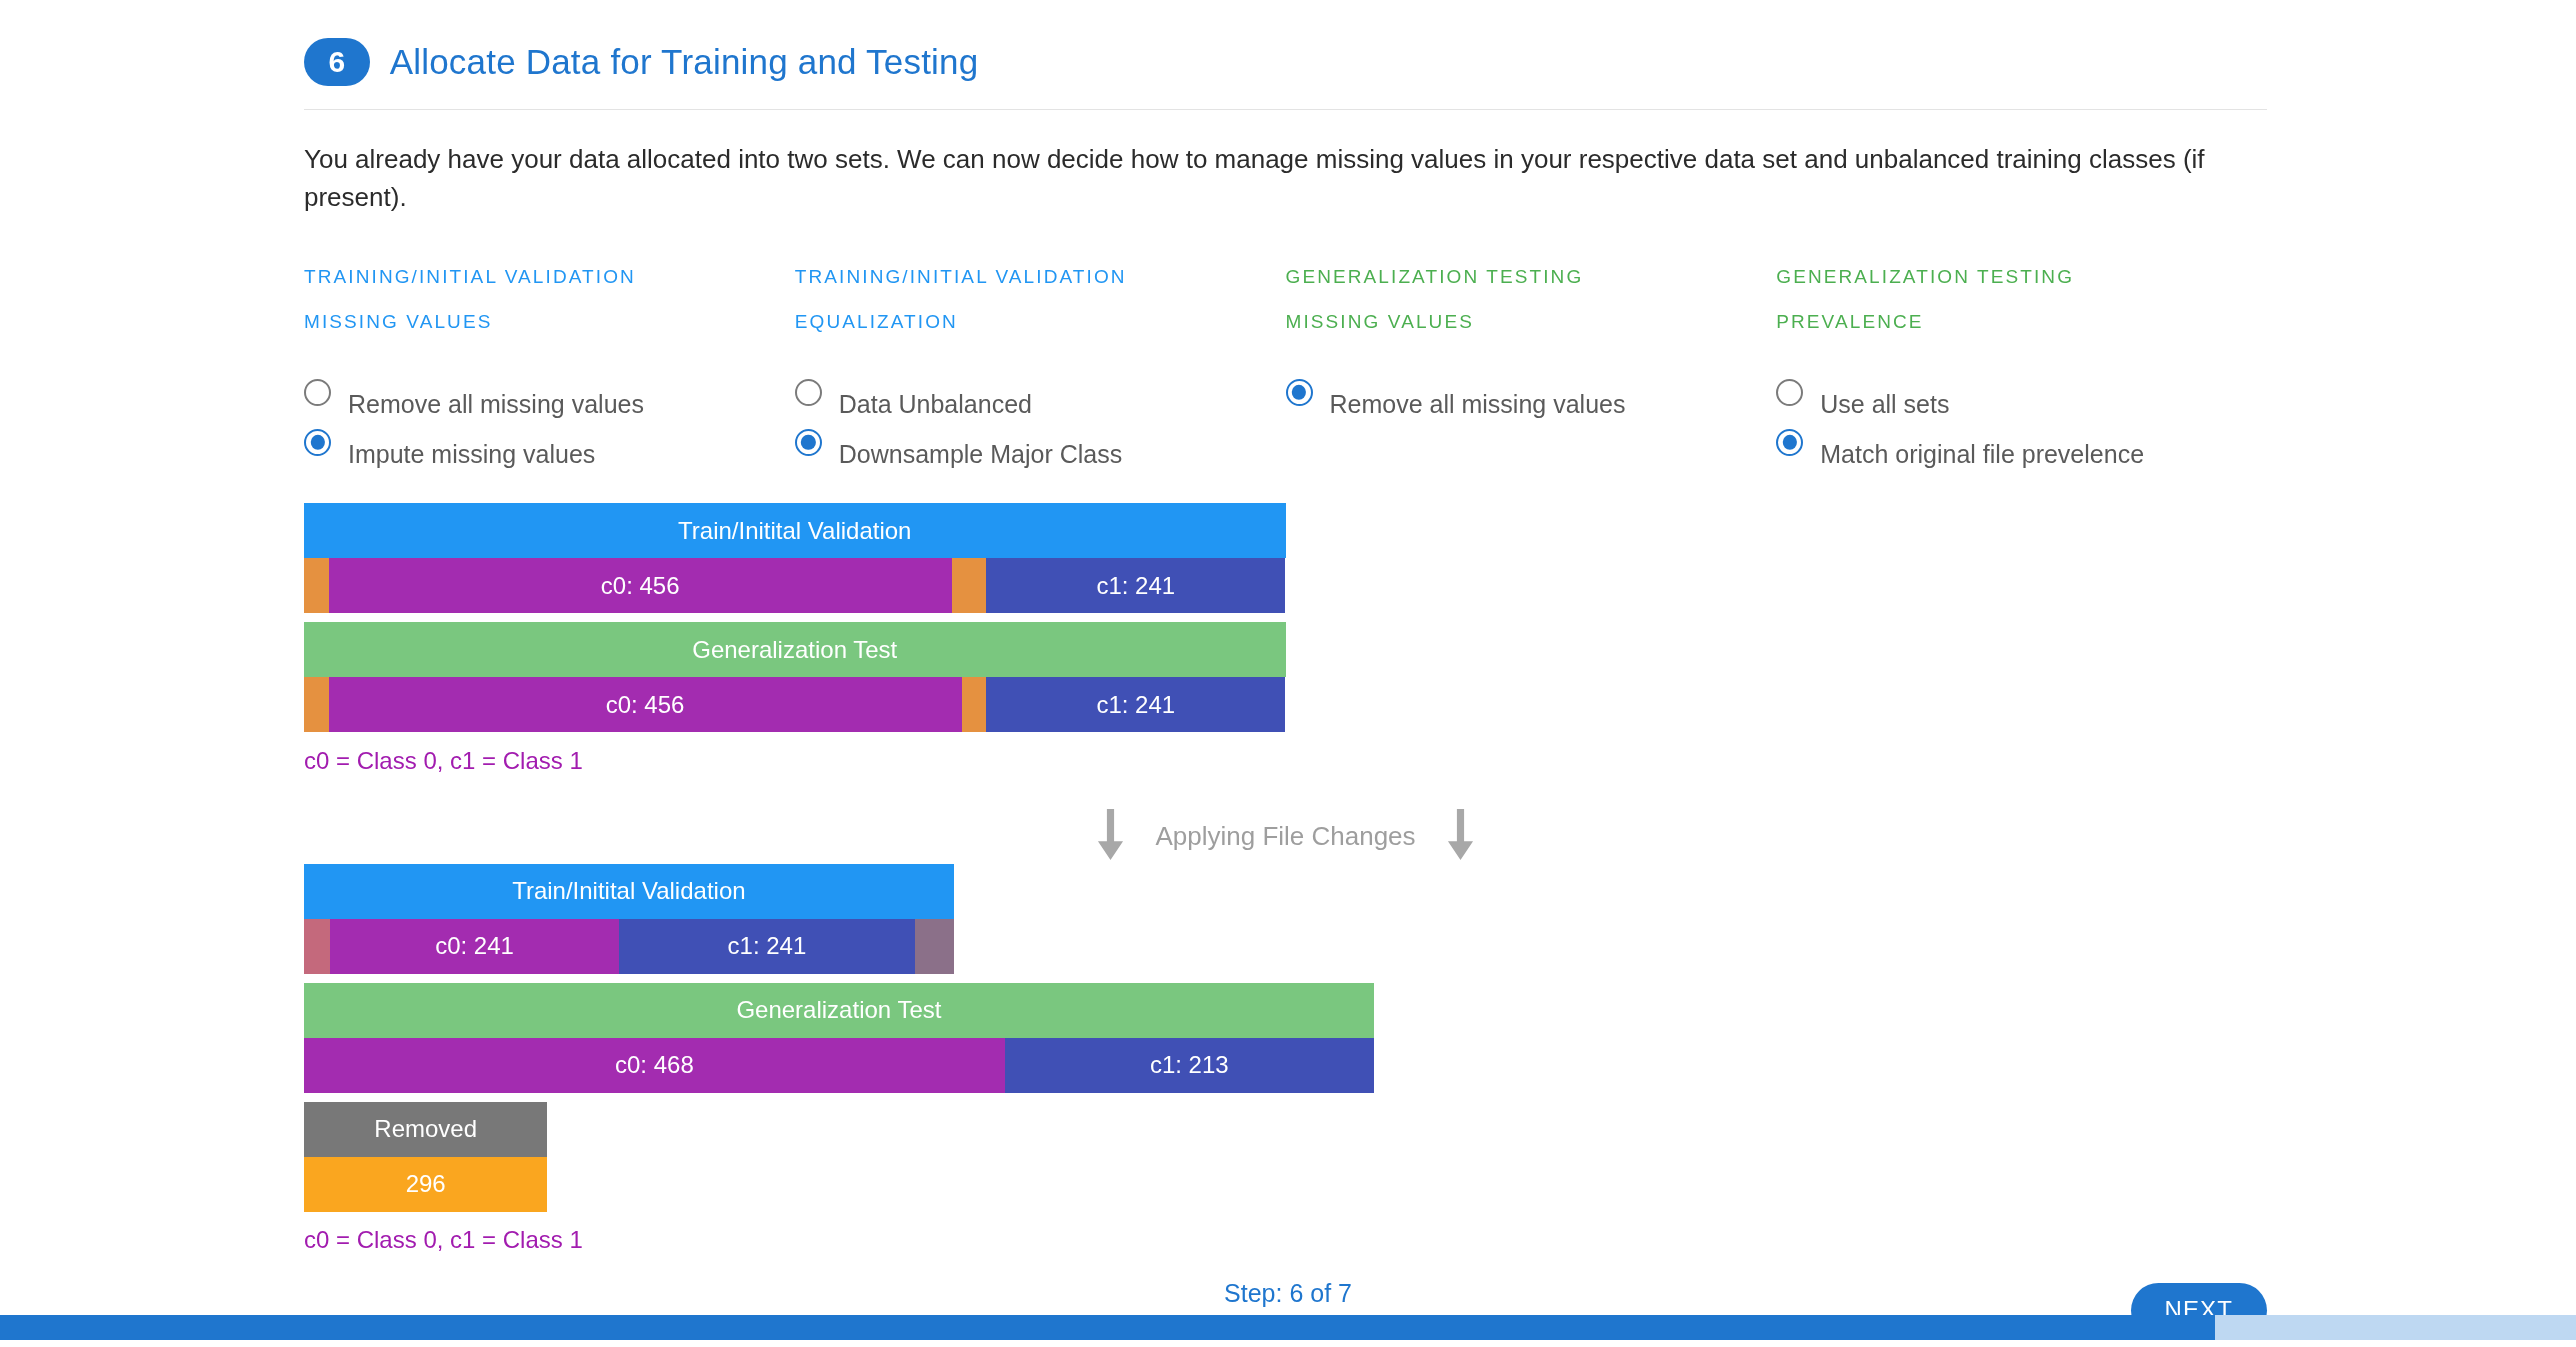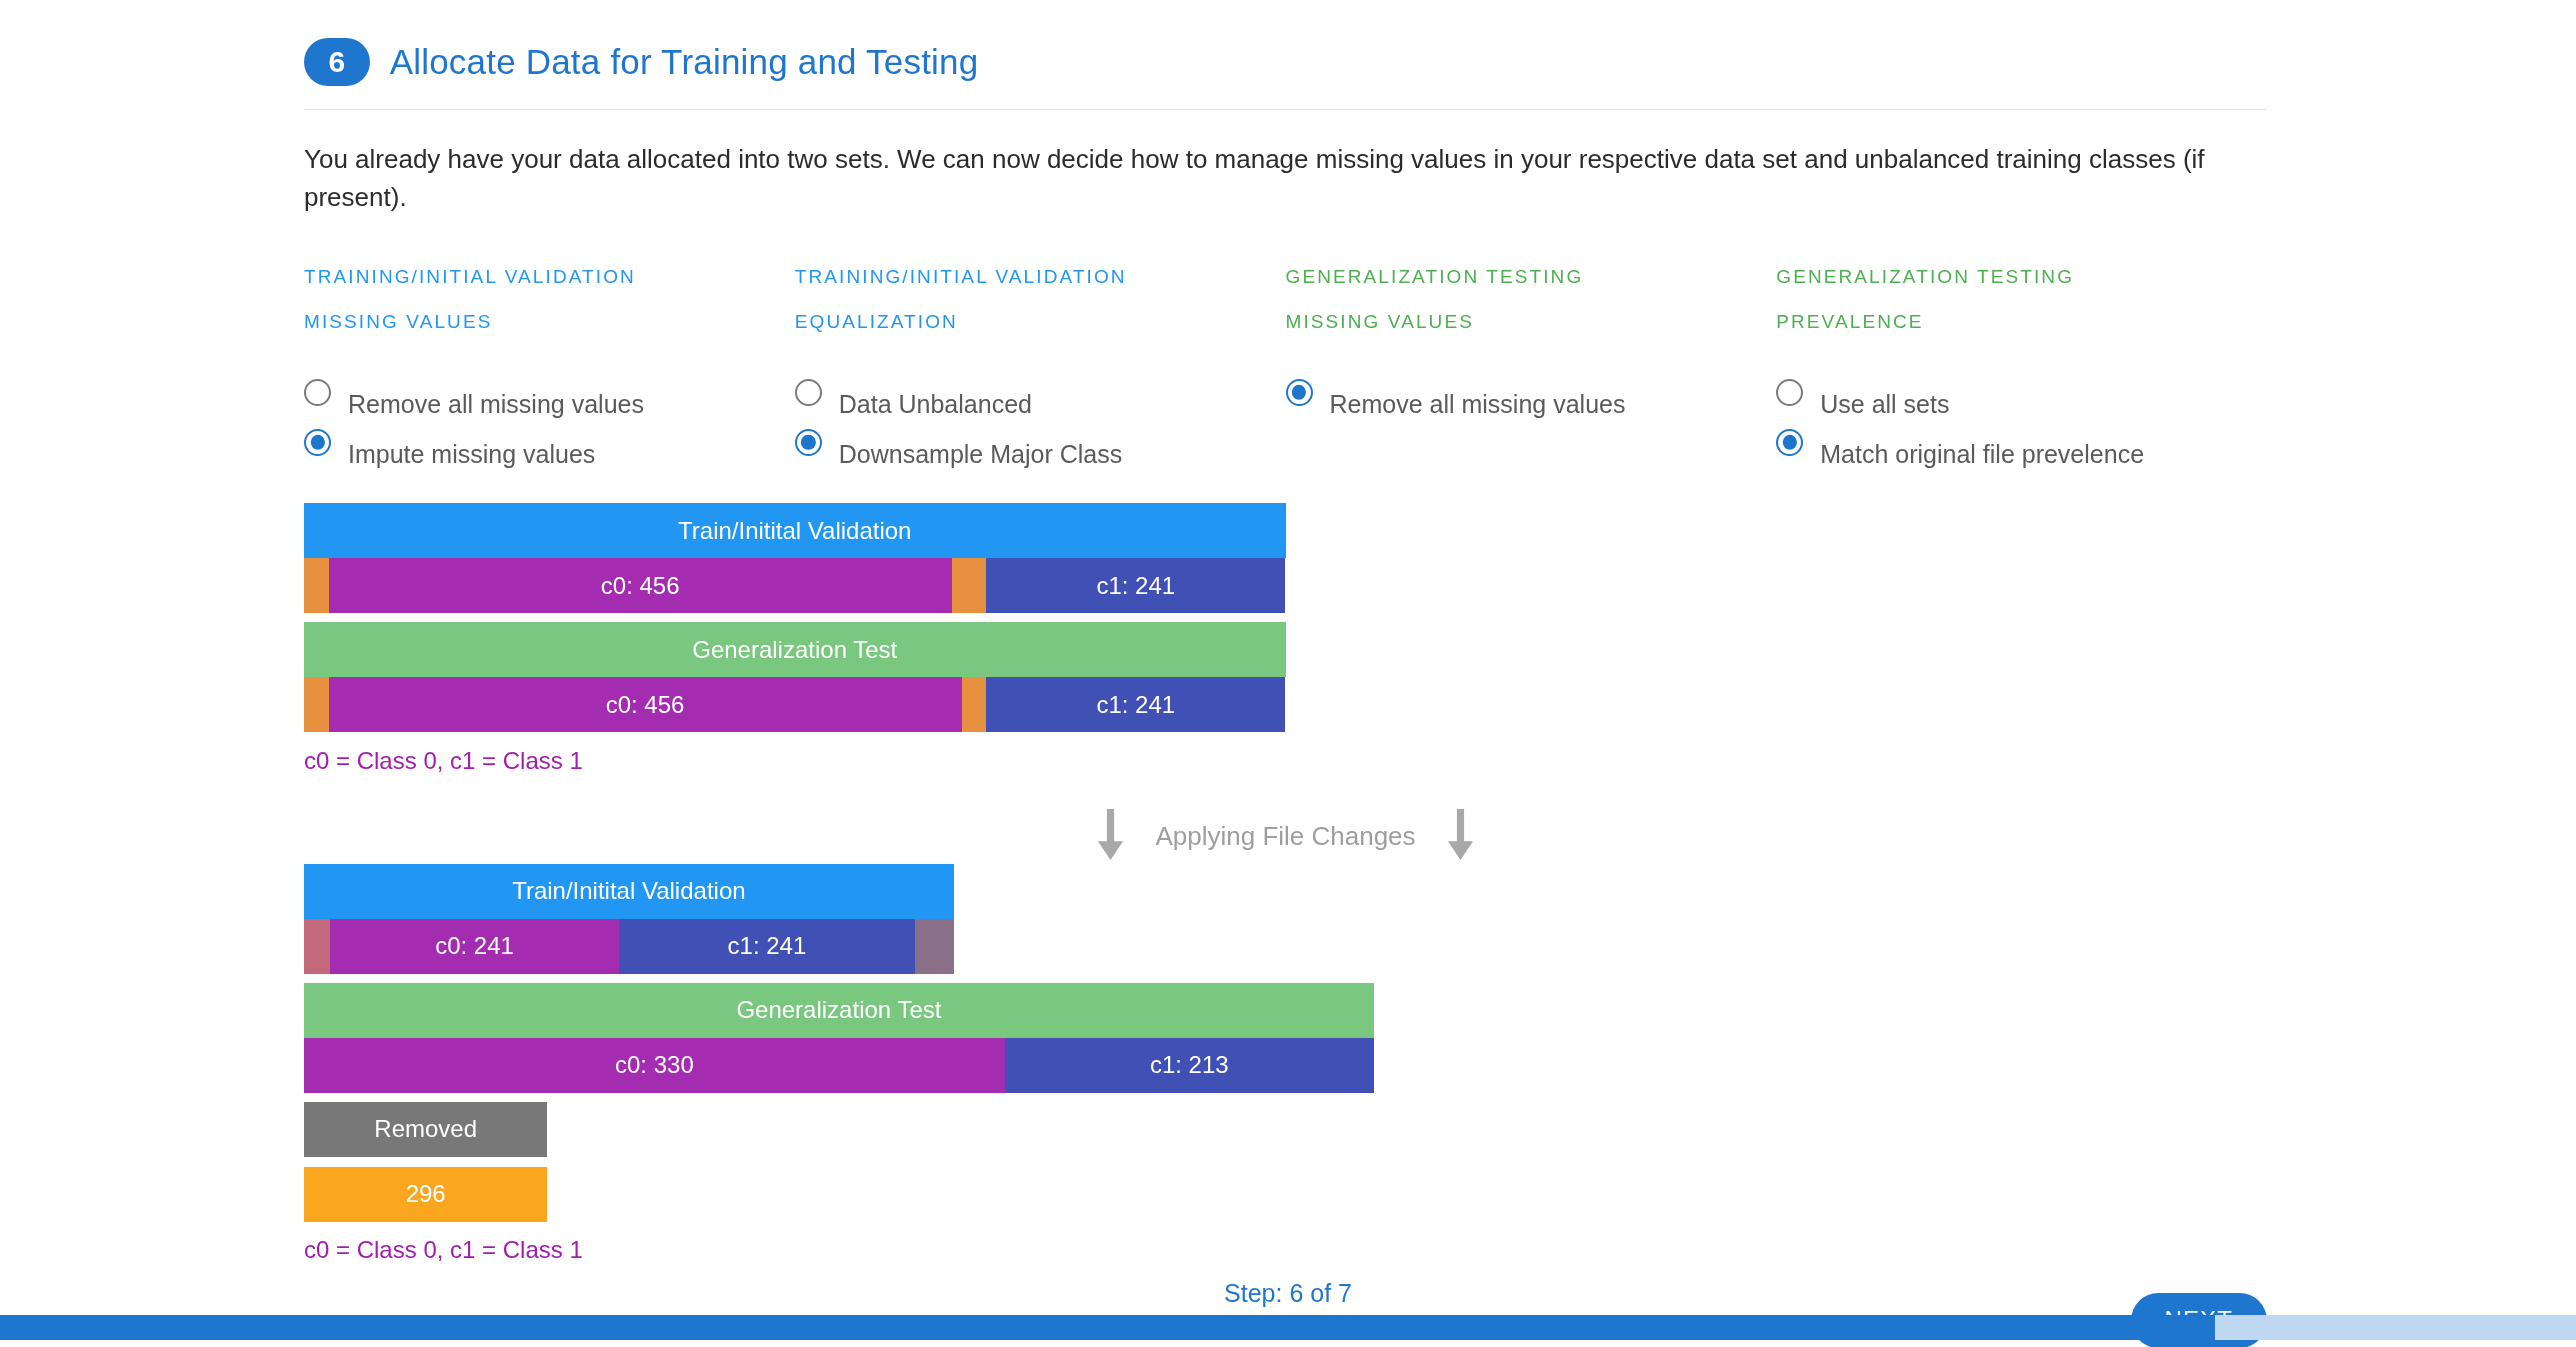--- a/index.html
+++ b/index.html
@@ -342,26 +342,26 @@
           <div class="seg" style="width:4%;background:#c4697c;"></div>
           <div class="seg" style="width:44.5%;background:#a32cb0;">c0: 241</div>
           <div class="seg" style="width:45.5%;background:#4050b5;">c1: 241</div>
           <div class="seg" style="width:6%;background:#8b7089;"></div>
         </div>
       </div>
 
       <div class="bargroup" style="width:54.5%;">
         <div class="bar-title" style="background:#7ac77f;">Generalization Test</div>
         <div class="bar-strip">
-          <div class="seg" style="width:65.5%;background:#a32cb0;">c0: 330</div>
+          <div class="seg" style="width:65.5%;background:#a32cb0;">c0: 468</div>
           <div class="seg" style="width:34.5%;background:#4050b5;">c1: 213</div>
         </div>
       </div>
 
-      <div class="bargroup" style="width:12.4%;gap:10px;">
+      <div class="bargroup" style="width:12.4%;">
         <div class="bar-title" style="background:#787878;">Removed</div>
         <div class="bar-strip">
           <div class="seg" style="width:100%;background:#faa61f;">296</div>
         </div>
       </div>
 
     </div>
     <div class="legend">c0 = Class 0, c1 = Class 1</div>
 
     <div class="next-wrap">

